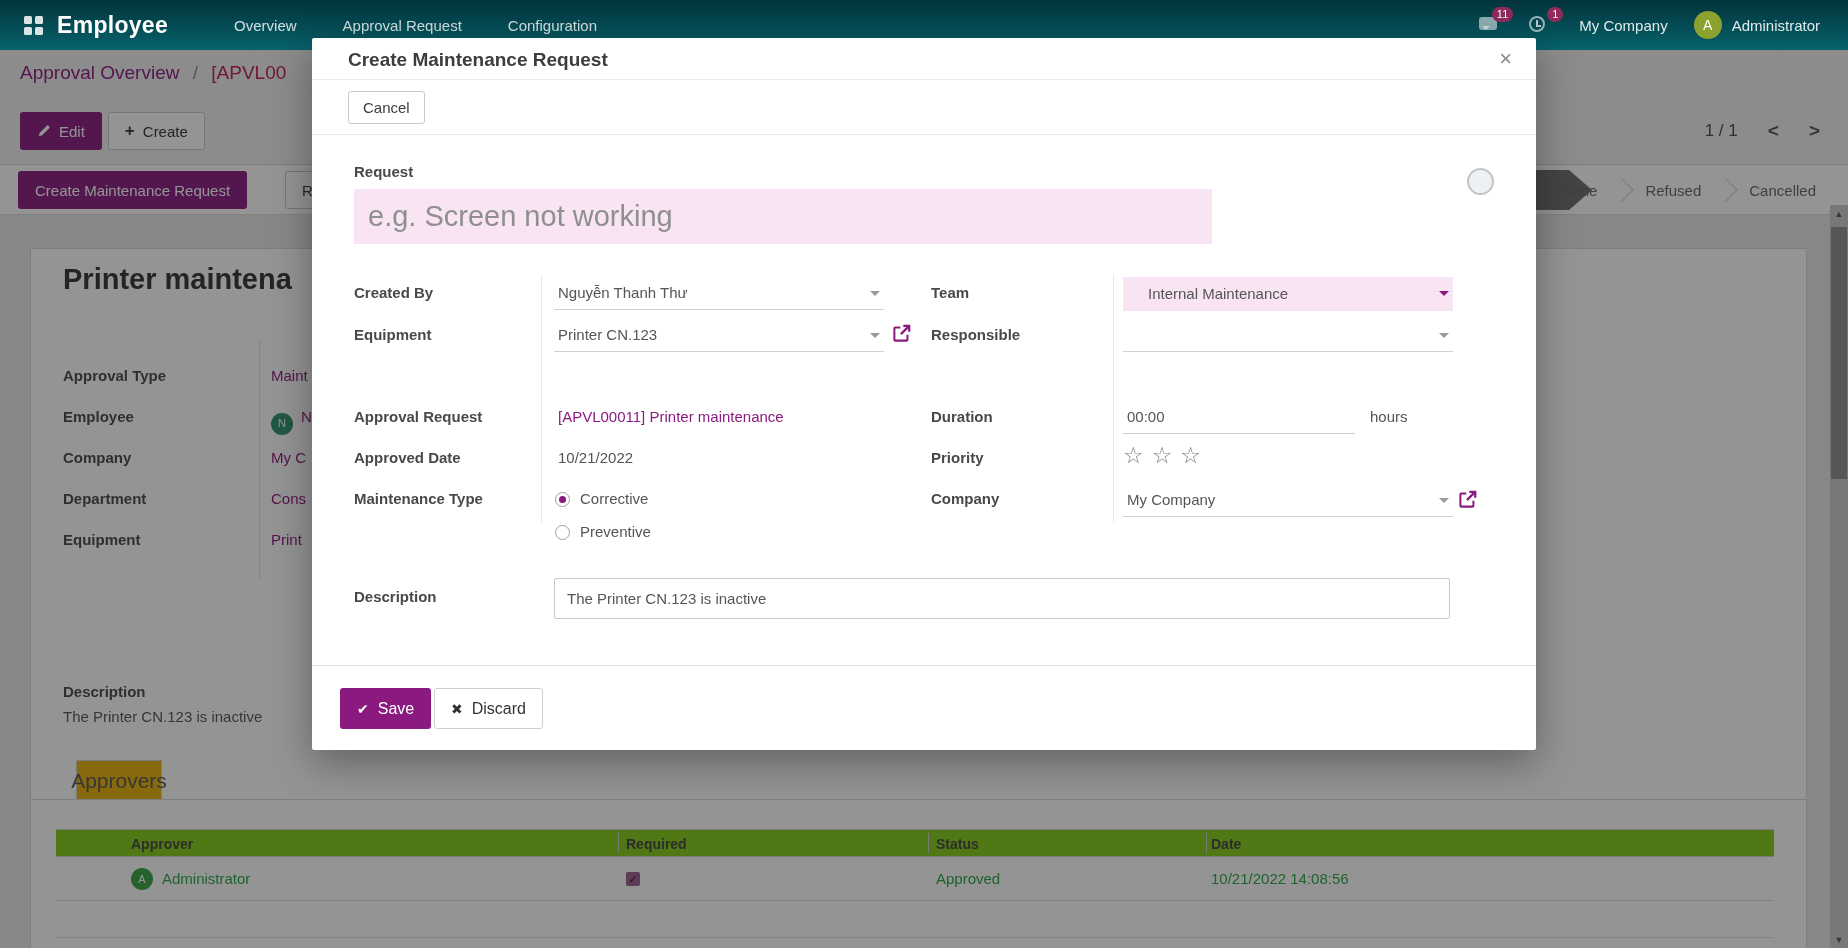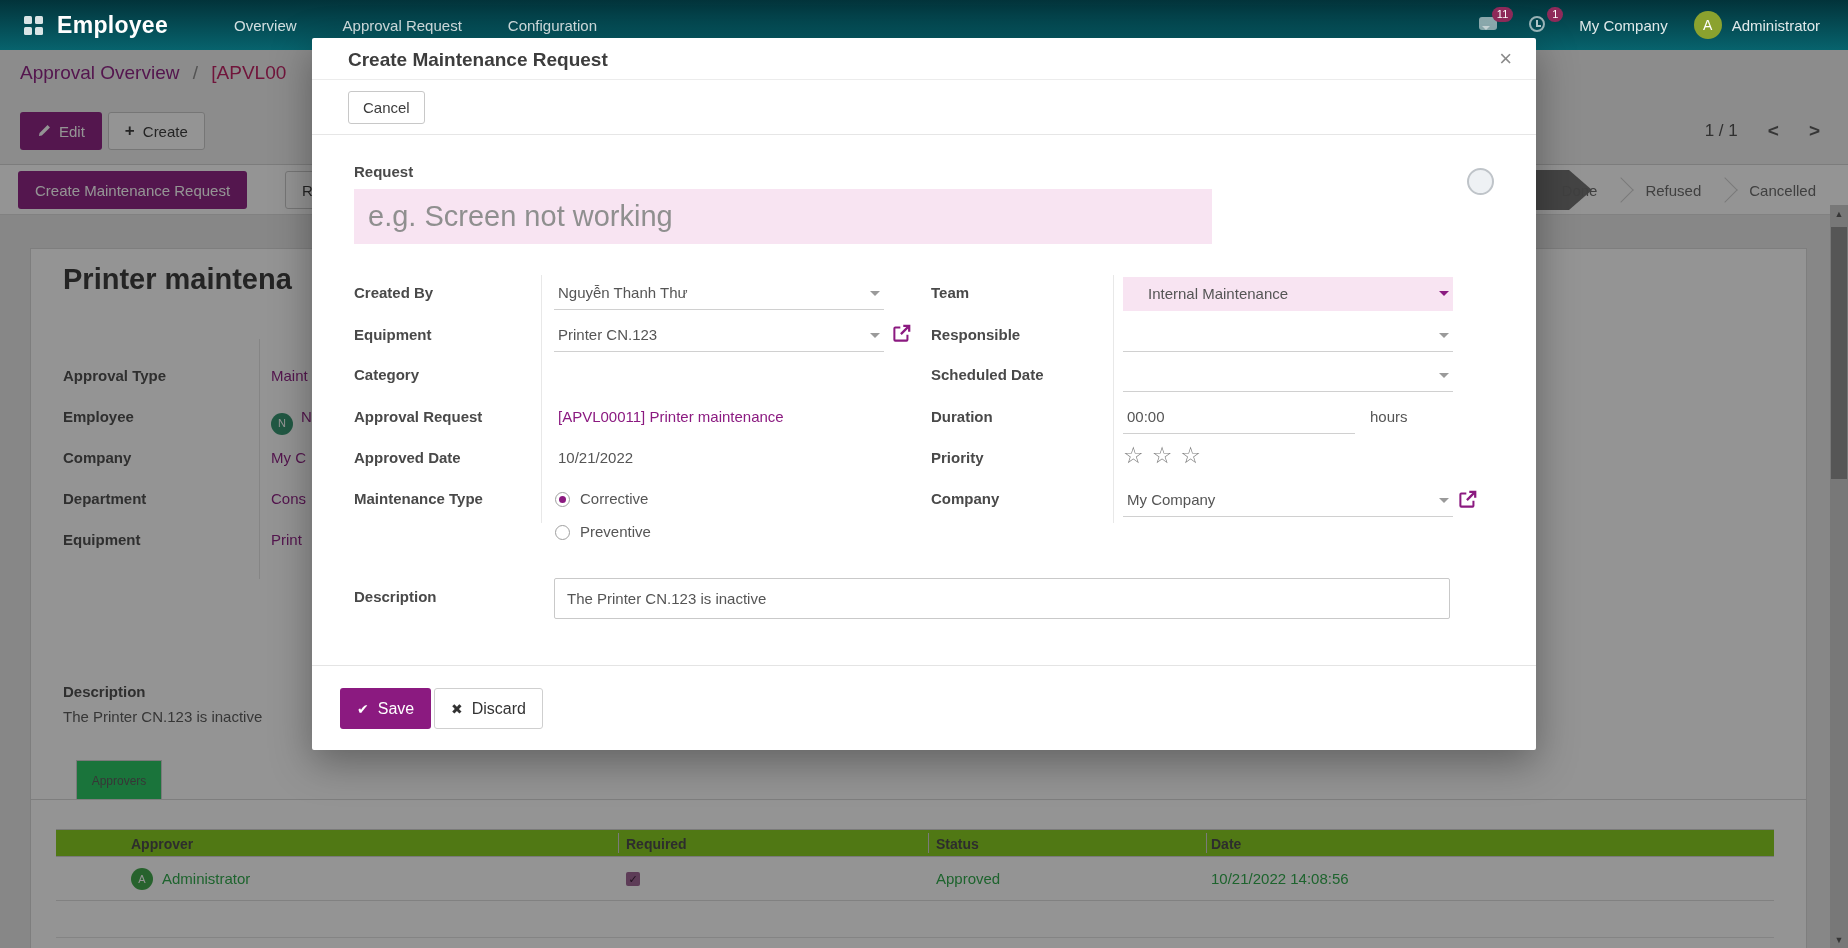--- a/index.html
+++ b/index.html
@@ -58,22 +58,22 @@
 
   .sheet{position:absolute;left:30px;right:41px;top:198px;bottom:-2px;background:#fff;border:1px solid #d8d8d8}
   .sheet-title{position:absolute;left:32px;top:14px;font-size:29px;font-weight:700;color:#333}
   .bg-vline{position:absolute;left:228px;top:90px;height:240px;border-left:1px solid #e3e3e3}
   .bgrow{position:absolute;left:0;right:0;height:41px;line-height:41px}
   .bglabel{position:absolute;left:32px;font-size:15px;font-weight:600;color:#484848}
   .bgvalue{position:absolute;left:240px;font-size:15px;color:var(--link);white-space:nowrap}
   .empl-avatar{display:inline-flex;width:22px;height:22px;border-radius:50%;background:var(--empl-avatar);color:#fff;font-size:11px;align-items:center;justify-content:center;vertical-align:-5px;margin-right:8px}
   .bg-desc-label{position:absolute;left:32px;top:434px;font-size:15px;font-weight:600;color:#484848}
   .bg-desc-text{position:absolute;left:32px;top:459px;font-size:15px;color:#555}
-  .bg-tab{position:absolute;left:45px;top:511px;width:86px;height:40px;background:#22c55e;border:1px solid #cfcfcf;border-bottom:none;
-    display:flex;align-items:center;justify-content:center;font-size:12px;color:#555}
+  .bg-tab{position:absolute;left:45px;top:511px;width:86px;height:40px;background:#eab308;border:1px solid #cfcfcf;border-bottom:none;
+    display:flex;align-items:center;justify-content:center;font-size:21px;color:#555}
   .bg-tabline{position:absolute;left:0;right:0;top:550px;border-top:1px solid #d8d8d8}
   .bg-table{position:absolute;left:25px;top:580px;width:1718px}
   .bg-thead{position:relative;height:28px;background:#84cc16;border:1px solid #cfcfcf;border-left:none;border-right:none;line-height:28px;font-size:14px;font-weight:700;color:#444}
   .bg-thead .csep{position:absolute;top:3px;bottom:3px;border-left:1px solid #cfcfcf}
   .th{position:absolute;white-space:nowrap}
   .bg-trow{position:relative;height:44px;border-bottom:1px solid #ddd;line-height:44px;font-size:15px;color:var(--green)}
   .row-avatar{position:absolute;left:75px;top:11px;width:22px;height:22px;border-radius:50%;background:#3aa544;color:#fff;font-size:11px;display:flex;align-items:center;justify-content:center}
   .td{position:absolute;white-space:nowrap}
   .req-check{position:absolute;left:570px;top:15px;width:14px;height:14px;background:#9b5f90;border-radius:2px;color:#2c0f28;font-size:11px;line-height:14px;text-align:center}
   .bg-emptyrow{height:37px;border-bottom:1px solid #e2e2e2}
@@ -312,28 +312,20 @@
         <path d="M13 9v4.2a.8.8 0 0 1-.8.8H2.8a.8.8 0 0 1-.8-.8V3.8a.8.8 0 0 1 .8-.8H7" fill="none" stroke="currentColor" stroke-width="1.7"></path>
         <path d="M9.5 1.5H14.5V6.5M14 2L7.5 8.5" fill="none" stroke="currentColor" stroke-width="1.9"></path>
       </svg>
       <span class="mlabel rlabel">Responsible</span>
       <div class="fieldbox rfield">
         <span></span>
         <span class="caret"></span>
       </div>
     </div>
 
-    <div class="mrow" style="top:319px">
-      <span class="mlabel">Category</span>
-      <span class="mlabel rlabel">Scheduled Date</span>
-      <div class="fieldbox rfield">
-        <span></span>
-        <span class="caret"></span>
-      </div>
-    </div>
 
     <div class="mrow" style="top:361px">
       <span class="mlabel">Approval Request</span>
       <span class="m-link">[APVL00011] Printer maintenance</span>
       <span class="mlabel rlabel">Duration</span>
       <div class="fieldbox rfield" style="width:232px">
         <span>00:00</span>
       </div>
       <span class="suffix">hours</span>
     </div>

